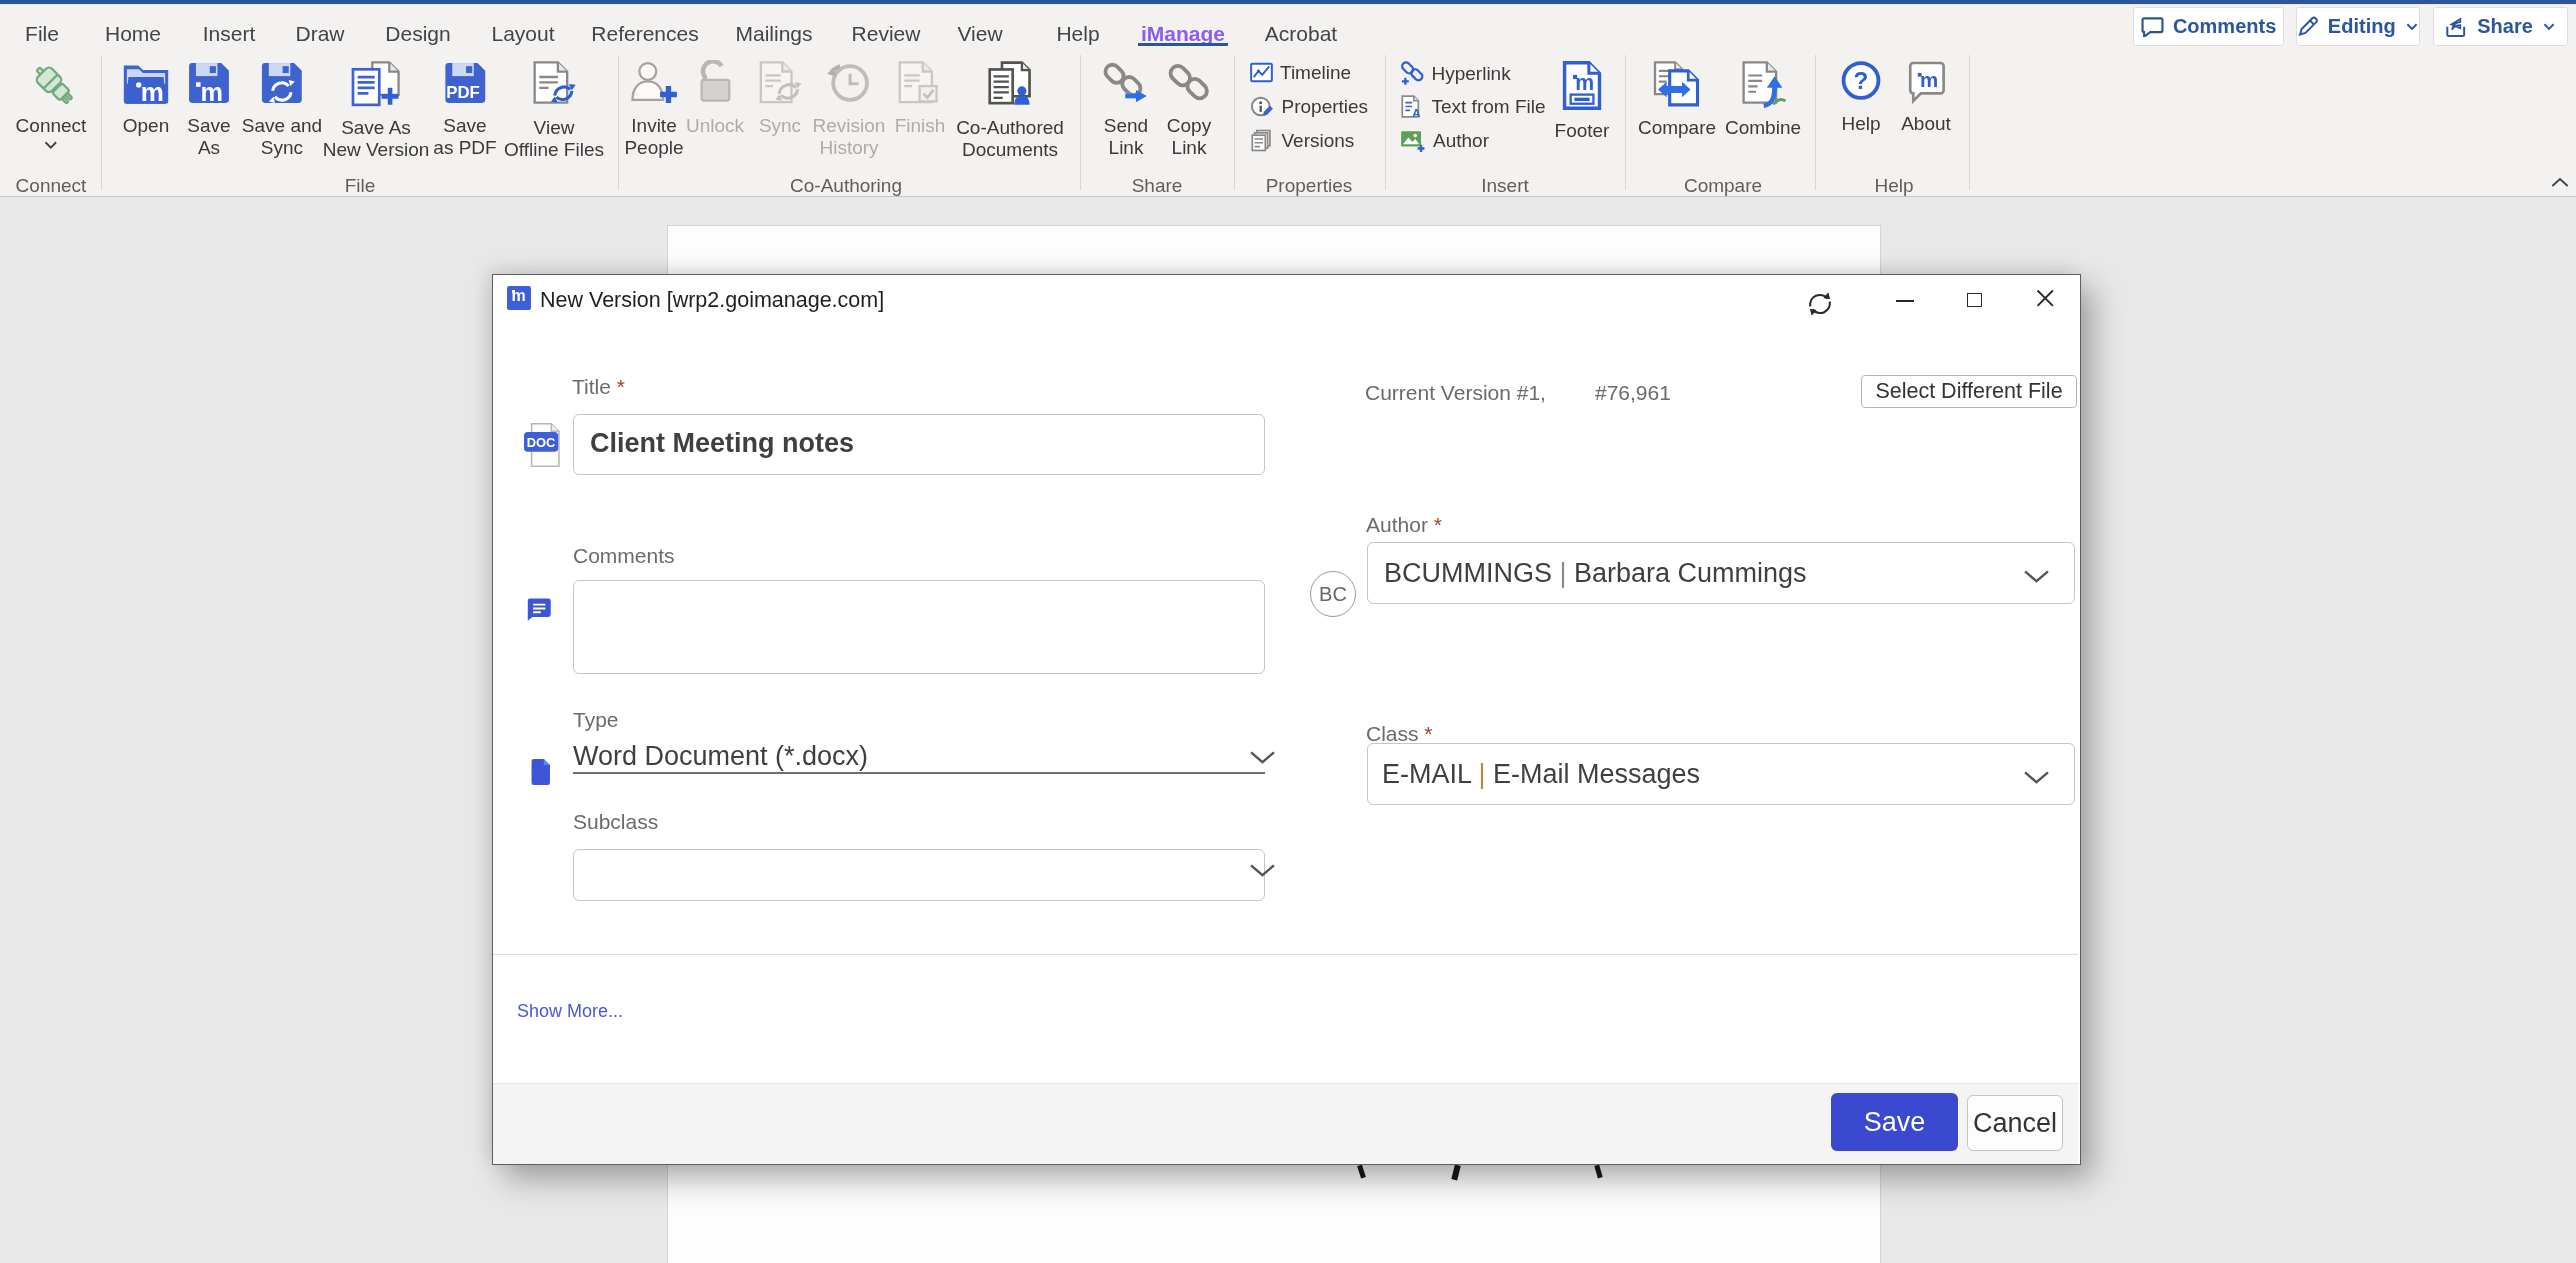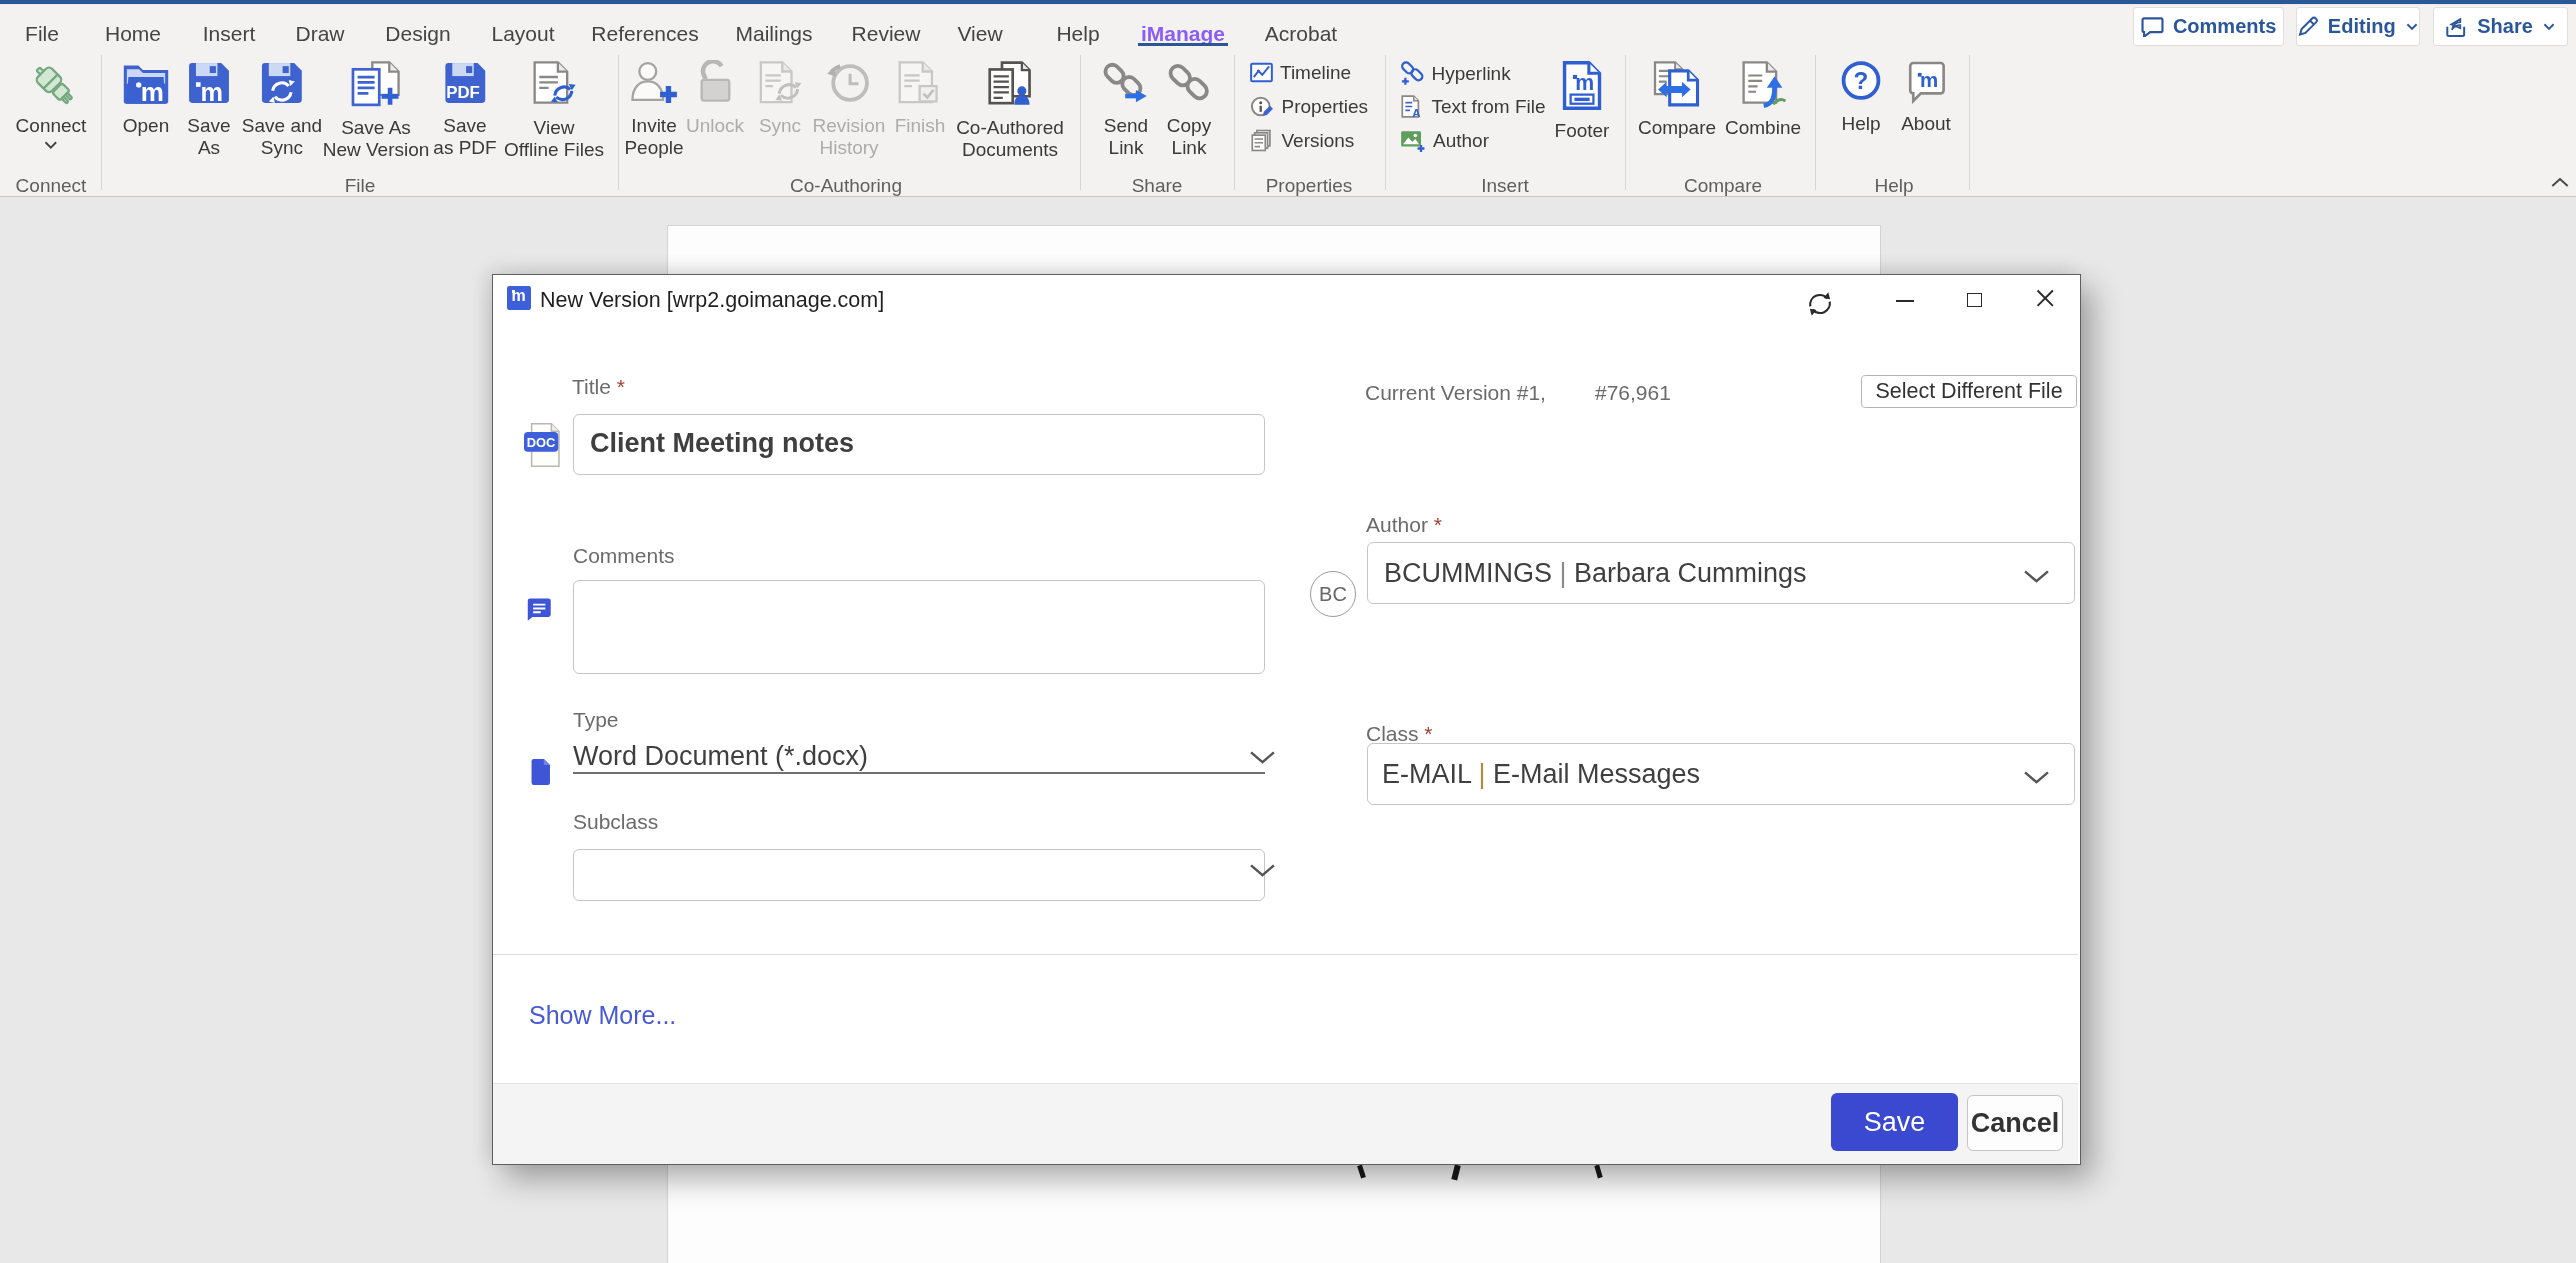--- a/index.html
+++ b/index.html
@@ -27,21 +27,21 @@
   
   #dlg { left:492px; top:274px; width:1589px; height:891px; background:#fff; border:1.5px solid #5f5f5f;
          box-shadow:12.3px 14px 29px rgba(0,0,0,.32), -6.1px -4.6px 17px rgba(0,0,0,.10); }
   .dlbl { position:absolute; font-size:21px; color:#6b6b6b; }
   .req { color:#a23f2e; font-size:21px; }
   .fbox { position:absolute; border:1.5px solid #c7c5c3; border-radius:6.1px; background:#fff; }
   .ftext { position:absolute; font-size:27px; color:#3f3f3f; white-space:nowrap; }
   #savebtn { position:absolute; left:1338px; top:818px; width:127px; height:58px; background:#3a49cf; border-radius:6.1px;
              color:#fff; font-size:27px; display:flex; align-items:center; justify-content:center; }
   #cancelbtn { position:absolute; left:1474px; top:820px; width:96px; height:56px; background:#fdfdfd; border:1.5px solid #c6c4c2; border-radius:6.1px;
-             color:#333; font-size:27px; display:flex; align-items:center; justify-content:center;font-weight:bold; }
+             color:#333; font-size:27px; display:flex; align-items:center; justify-content:center; }
 </style>
 </head>
 <body>
 <div class="abs" id="topstrip"></div>
 <div class="abs" id="menubar">
   <div class="tab" style="left:42px">File</div>
   <div class="tab" style="left:133px">Home</div>
   <div class="tab" style="left:229px">Insert</div>
   <div class="tab" style="left:320px">Draw</div>
   <div class="tab" style="left:418px">Design</div>
@@ -465,18 +465,18 @@
       <path d="M4 3 L19 16 L34 3" stroke="#555" stroke-width="3.2" fill="none"></path>
     </svg>
   <div class="dlbl" style="left:873px;top:447px">Class <span class="req">*</span></div>
   <div class="fbox" style="left:874px;top:468px;width:708px;height:62px"></div>
   <div class="ftext" style="left:889px;top:484px">E-MAIL <span style="color:#b58a3e">|</span> E-Mail Messages</div>
   <svg class="abs" style="left:1529px;top:495px" width="29" height="15.3" viewBox="0 0 38 20">
       <path d="M4 3 L19 16 L34 3" stroke="#555" stroke-width="3.2" fill="none"></path>
     </svg>
 
   <div class="abs" style="left:0px;top:679px;width:1585px;height:0.8px;background:#dcdcdc"></div>
-  <div class="abs" style="left:36px;top:726px;font-size:25px;color:#4759d6">Show More...</div>
+  <div class="abs" style="left:24px;top:726px;font-size:18px;color:#4759d6">Show More...</div>
   <div class="abs" style="left:0;bottom:0;width:1585px;height:81px;background:#f4f4f4;border-top:0.8px solid #e3e3e3"></div>
   <div id="savebtn">Save</div>
   <div id="cancelbtn">Cancel</div>
 </div>
 
 
 </body></html>

